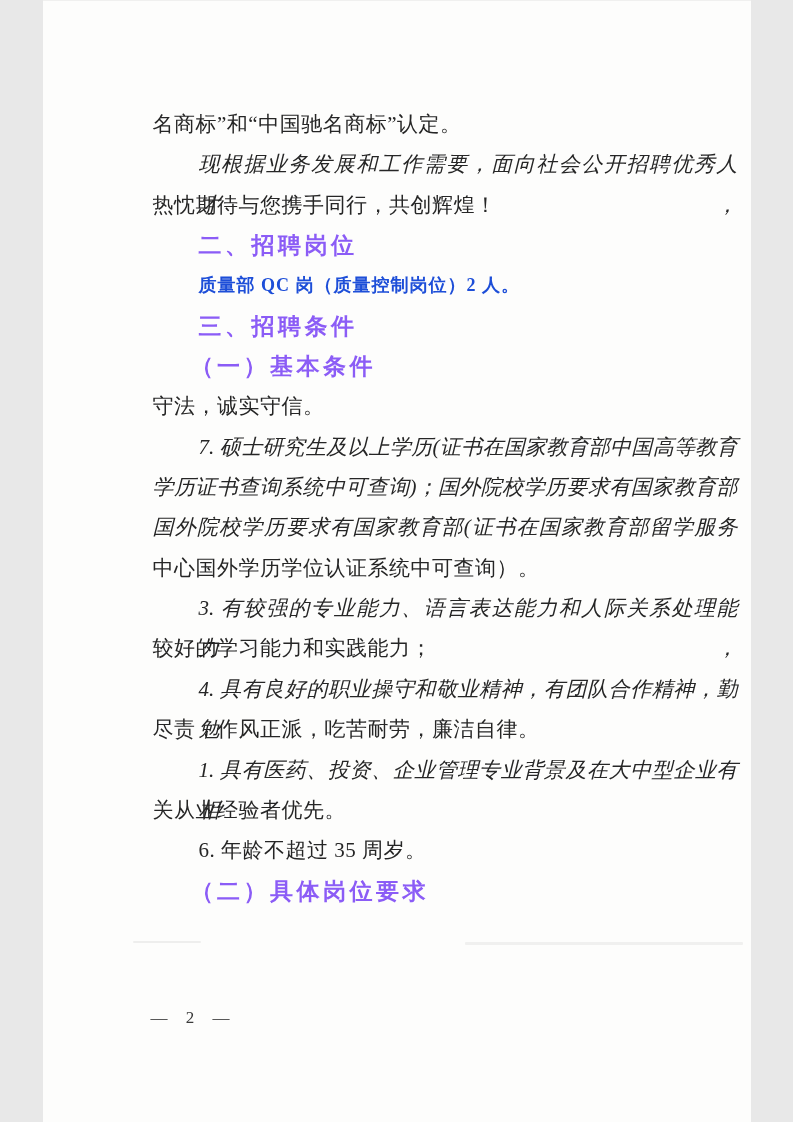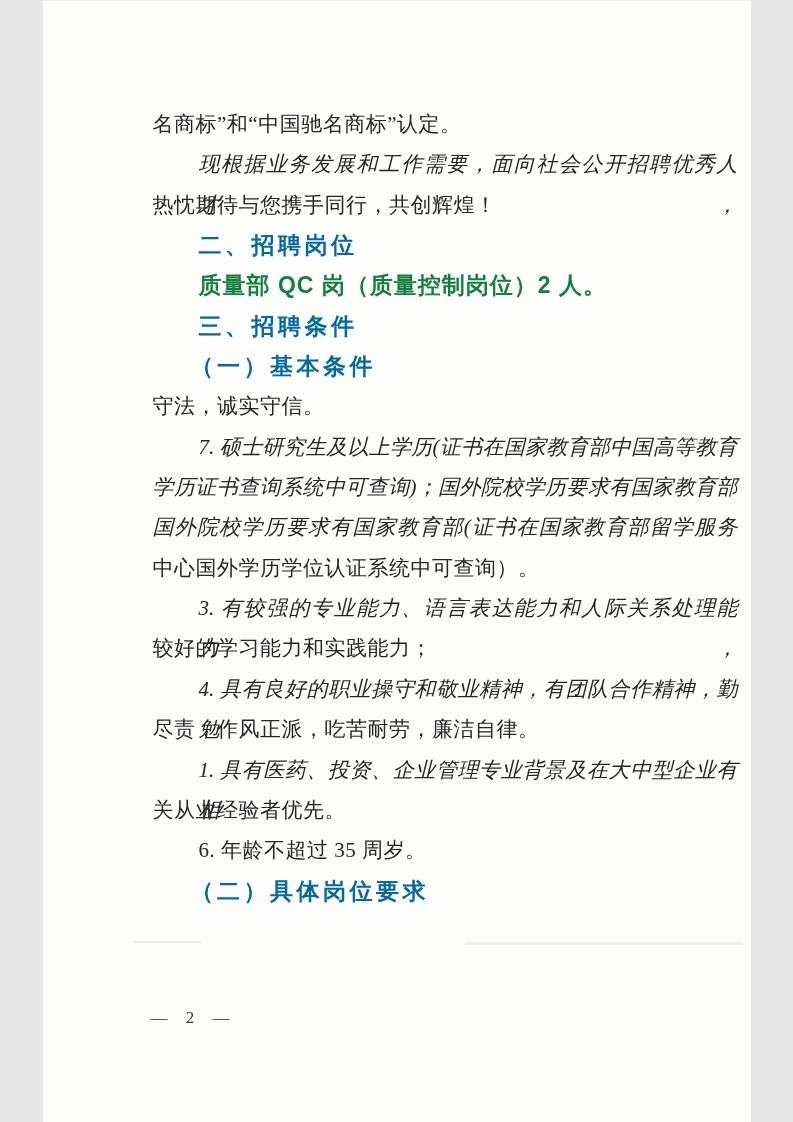--- a/index.html
+++ b/index.html
@@ -40,28 +40,28 @@
     text-align-last: justify;
     text-justify: inter-character;
     letter-spacing: 0;
     font-style: italic;
   }
   .line.h {
     font-family: "Liberation Sans", "DejaVu Sans", sans-serif;
     font-weight: bold;
     font-size: 23px;
     letter-spacing: 3.5px;
-    color: #0369a1;
+    color: #8b5cf6;
   }
   .line.h5 {
-    font-family: Liberation Sans, sans-serif;
+    font-family: Liberation Serif, serif;
     font-weight: bold;
-    font-size: 23px;
+    font-size: 18px;
     letter-spacing: 1px;
-    color: #15803d;
+    color: #1d4ed8;
   }
   .pagenum {
     position: absolute;
     left: 108px;
     top: 1008px;
     font-size: 17px;
     letter-spacing: 7px;
     color: #3a3a3a;
     font-family: "Liberation Serif", "DejaVu Serif", serif;
   }

